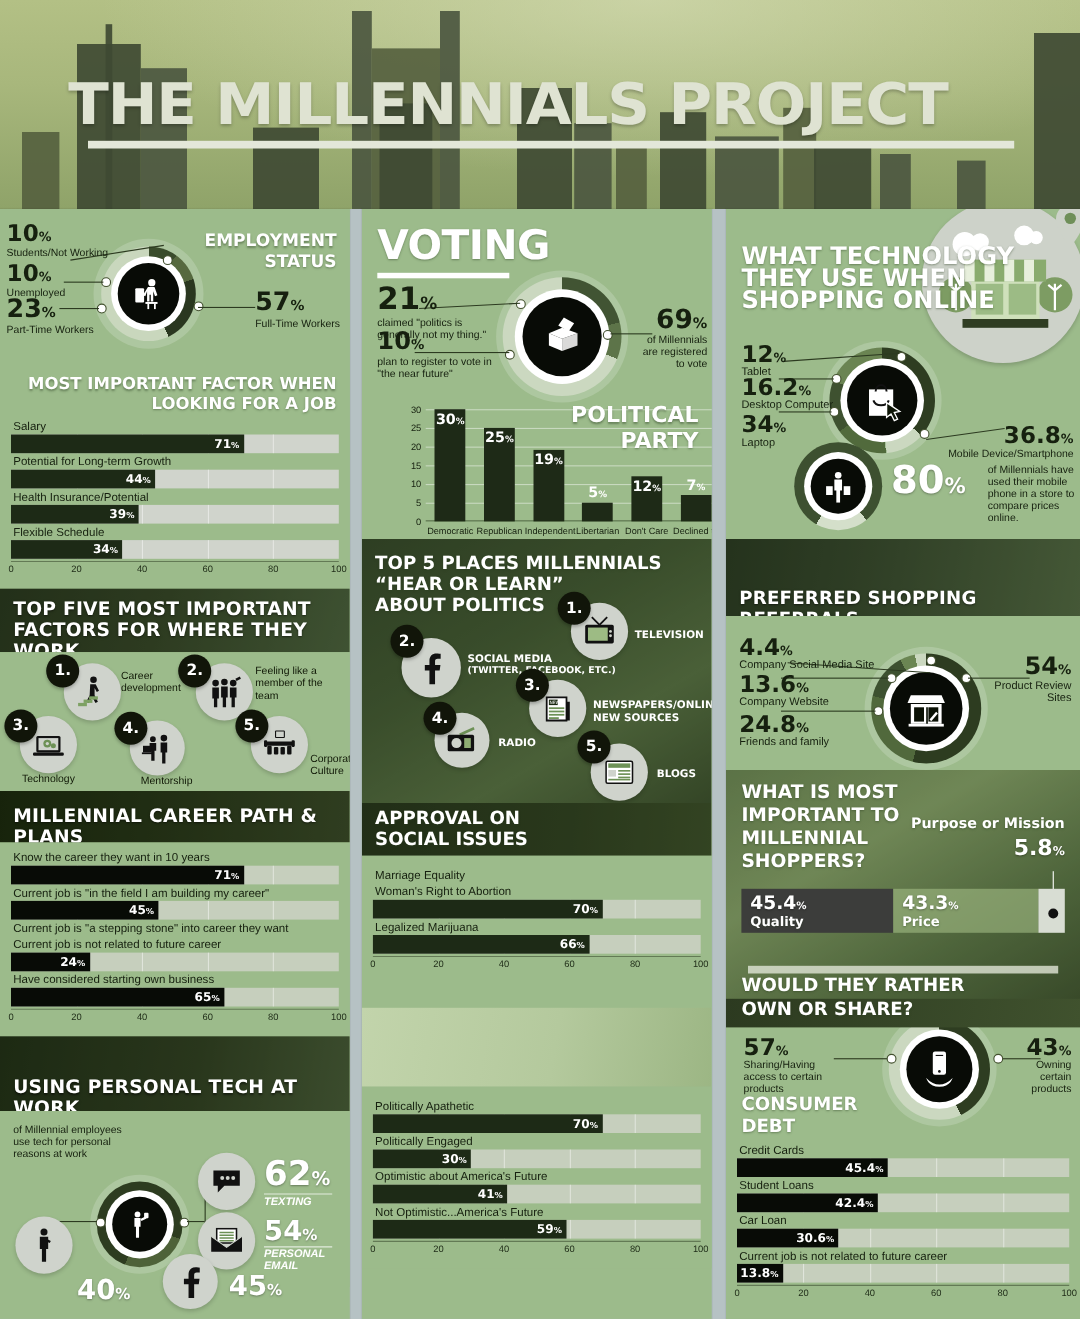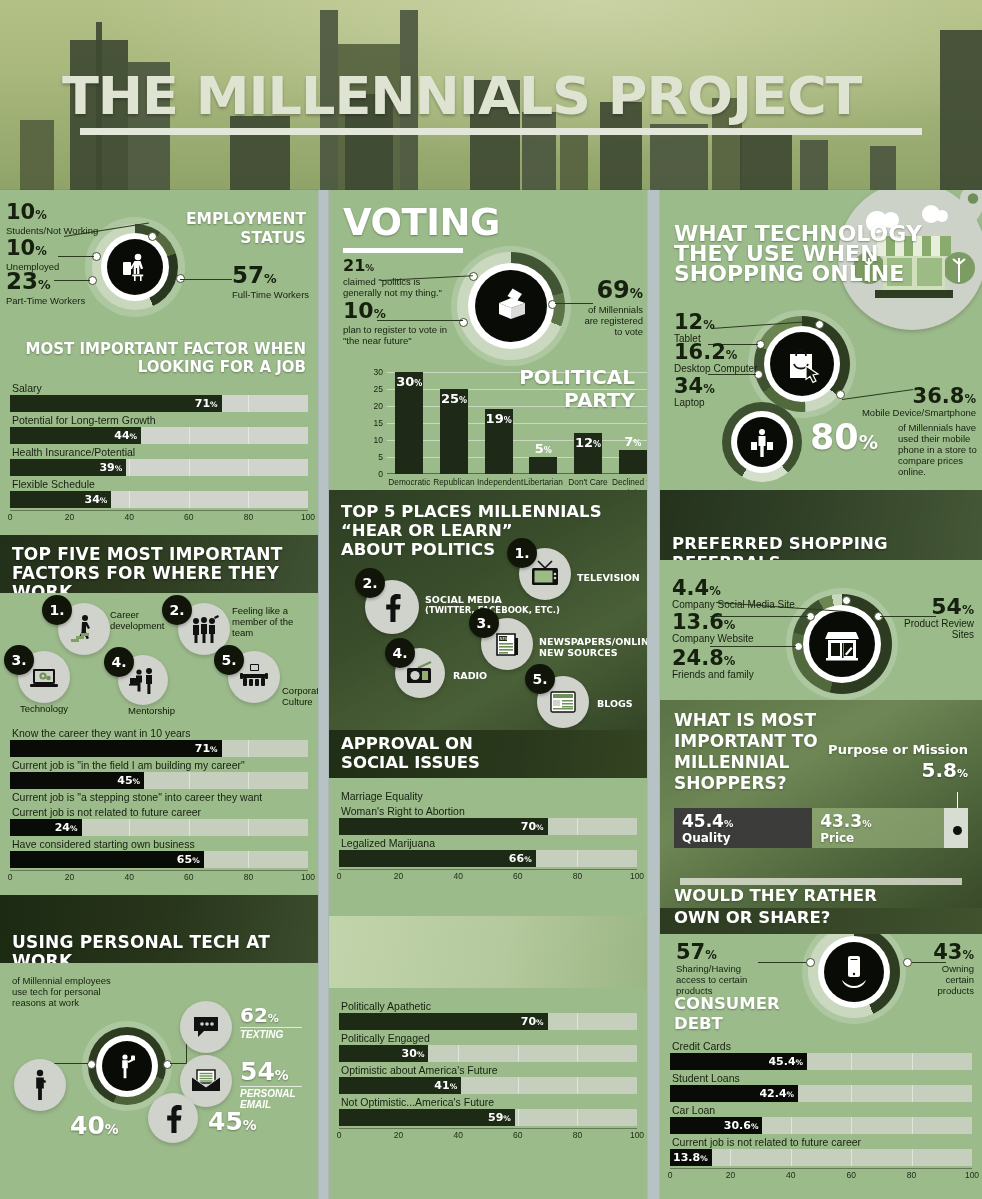--- a/index.html
+++ b/index.html
@@ -338,20 +338,25 @@
             </g>
             <rect x="13" y="4" width="7" height="5" fill="#cfd3cc"></rect>
           </svg>
       </div>
       <div class="numbadge" style="left:214px;top:52px">
           <span>5.</span>
         </div>
       <div class="ilab soft" style="left:282px;top:92px;width:36px">Corporate Culture</div>
     </div>
 
+    <div class="band" style="height:47px">
+      <div class="bandbg" style="background:linear-gradient(95deg,#20300f,#33441f 50%,#4a5d33);"></div>
+      <div class="vign" style="background:rgba(12,20,6,.42)"></div>
+      <h2 style="padding-top:14px">MILLENNIAL CAREER PATH &amp; PLANS</h2>
+    </div>
 
     <div class="sec light">
       <div class="chart" id="ch-career">
           <div class="brow">
             <div class="blab">Know the career they want in 10 years</div>
             <div class="btrack alt">
               <div class="gridv" style="left:20%"></div>
               <div class="gridv" style="left:40%"></div>
               <div class="gridv" style="left:60%"></div>
               <div class="gridv" style="left:80%"></div>
@@ -449,21 +454,21 @@
         <svg width="30" height="26" viewBox="0 0 30 26">
             <path d="M3 3h24v14H13l-6 6v-6H3z" fill="#111"></path>
             <g fill="#cfd3cc">
               <circle cx="11" cy="10" r="1.8"></circle>
               <circle cx="16" cy="10" r="1.8"></circle>
               <circle cx="21" cy="10" r="1.8"></circle>
             </g>
           </svg>
       </div>
       <div style="position:absolute;left:240px;top:42px">
-        <div class="big w" style="font-size:20px"><span>62</span><em>%</em></div>
+        <div class="big w" style="font-size:31px"><span>62</span><em>%</em></div>
         <div style="font:italic bold 10px 'Liberation Sans',sans-serif;color:#fff;border-top:1px solid rgba(255,255,255,.7);padding-top:1px;margin-top:2px;width:62px">TEXTING</div>
       </div>
 
       <div class="circ" style="left:180px;top:92px;width:52px;height:52px">
         <svg width="32" height="26" viewBox="0 0 32 26">
             <rect x="7" y="2" width="18" height="13" fill="#fff" stroke="#111" stroke-width="1.4"></rect>
             <g stroke="#6d9156" stroke-width="1.4">
               <line x1="9.5" y1="5.5" x2="22.5" y2="5.5"></line>
               <line x1="9.5" y1="8" x2="22.5" y2="8"></line>
               <line x1="9.5" y1="10.5" x2="22.5" y2="10.5"></line>
@@ -526,21 +531,21 @@
         </div>
       </div>
       <div class="dot" style="left:140px;top:82px"></div>
       <div class="dot" style="left:130px;top:128px"></div>
       <div class="dot" style="left:219px;top:110px"></div>
       <div class="lead" style="left:52px;top:90px;width:92px;transform:rotate(-3deg);transform-origin:left"></div>
       <div class="lead" style="left:48px;top:130px;width:86px"></div>
       <div class="lead" style="left:226px;top:113px;width:38px"></div>
 
       <div style="position:absolute;left:14px;top:68px;width:118px">
-        <div class="big" style="font-size:16px"><span>21</span><em>%</em></div>
+        <div class="big" style="font-size:28px"><span>21</span><em>%</em></div>
         <div class="cap" style="margin-top:2px">claimed "politics is generally not my thing."</div>
       </div>
       <div style="position:absolute;left:14px;top:110px;width:118px">
         <div class="big" style="font-size:22px"><span>10</span><em>%</em></div>
         <div class="cap" style="margin-top:2px">plan to register to vote in "the near future"</div>
       </div>
       <div style="position:absolute;left:248px;top:88px;width:66px;text-align:right">
         <div class="big" style="font-size:24px"><span>69</span><em>%</em></div>
         <div class="cap" style="margin-top:2px">of Millennials are registered to vote</div>
       </div>

